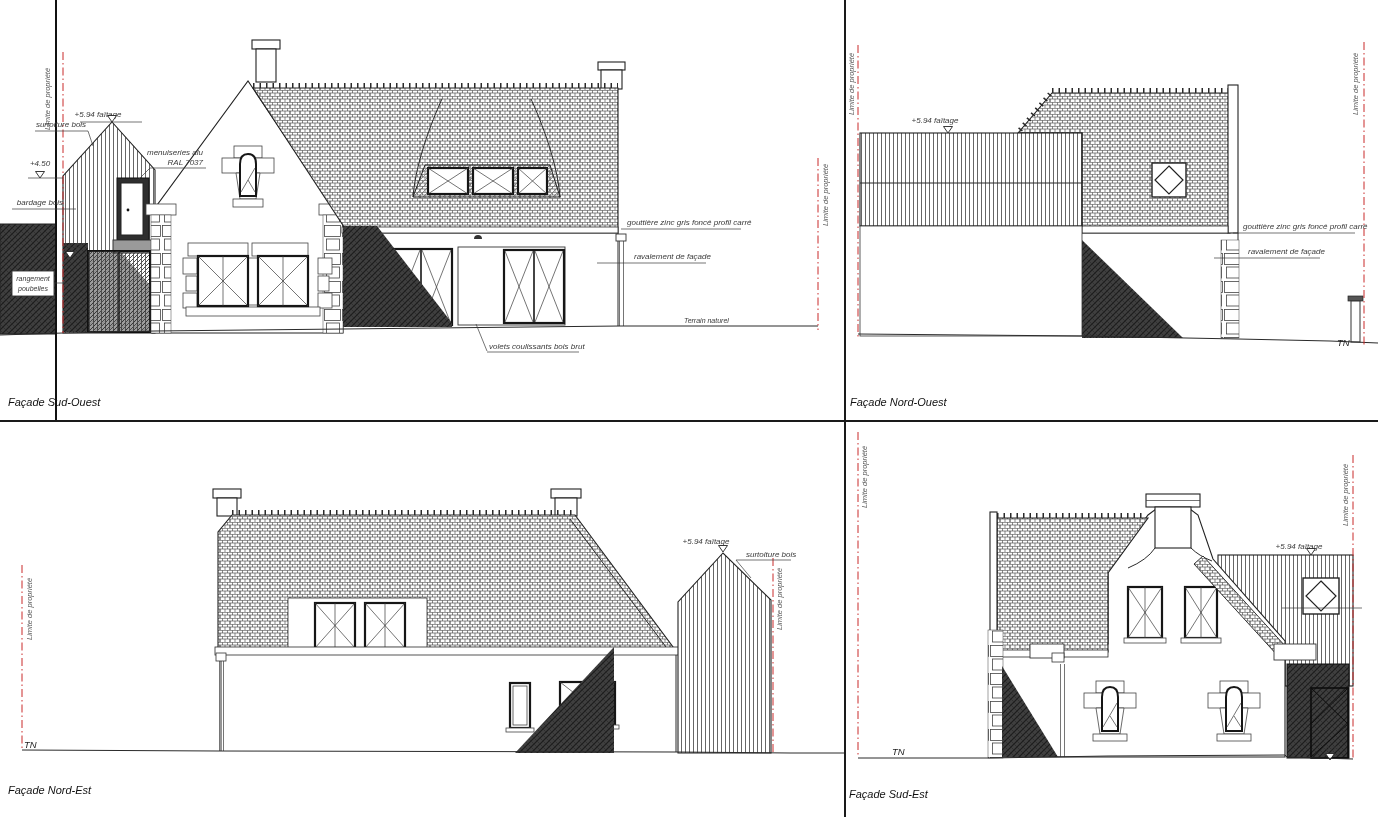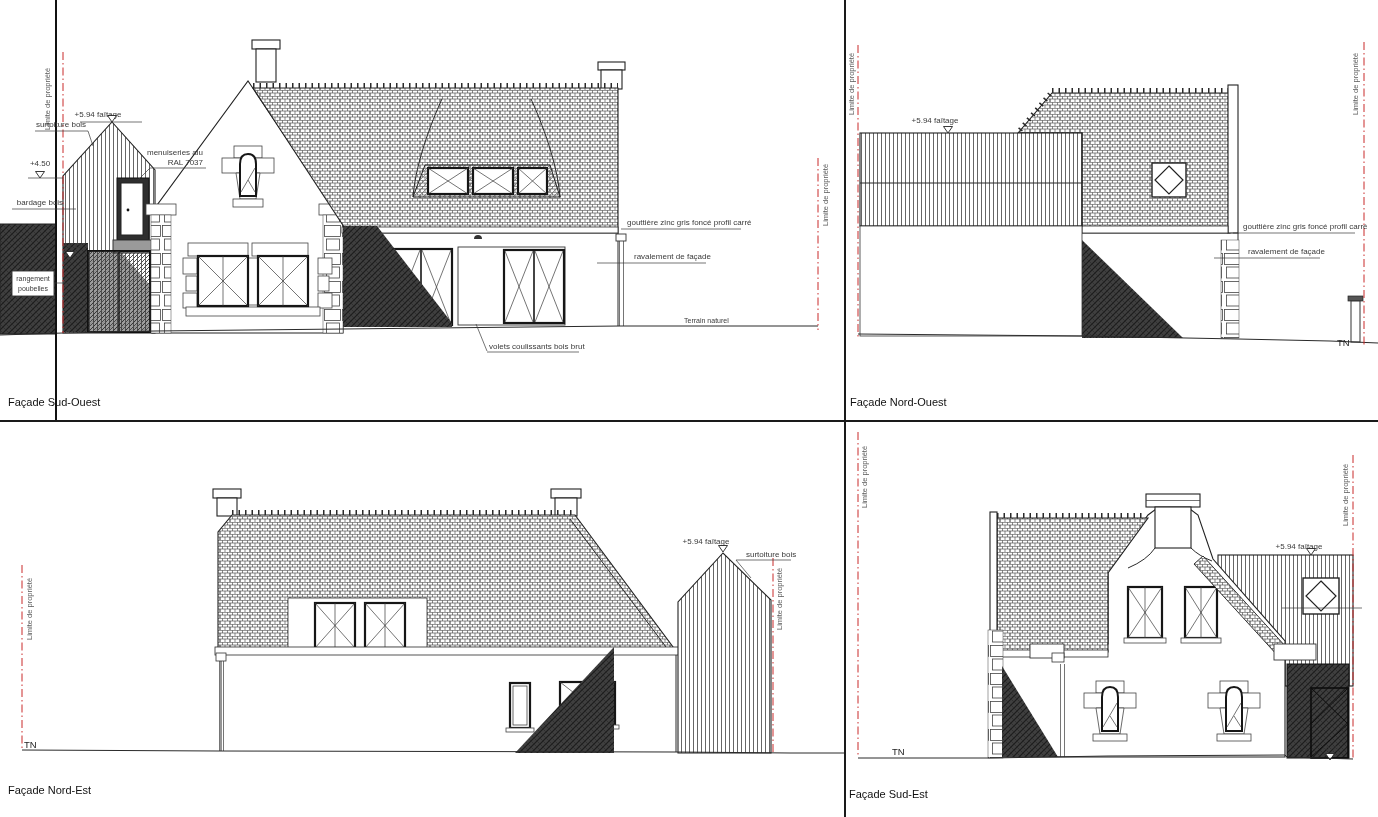--- a/index.html
+++ b/index.html
@@ -1,17 +1,17 @@
 <!DOCTYPE html>
 <html><head>
 <meta charset="utf-8">
 <style>
   html,body{margin:0;padding:0;background:#ffffff;}
   #sheet{position:relative;width:1378px;height:817px;background:#fff;overflow:hidden;
-         font-family:"Liberation Sans", sans-serif;}
+         font-family:"Liberation Sans", sans-serif;font-style:italic;}
   svg{position:absolute;display:block;}
   #tl{left:0;top:0;} #tr{left:845px;top:0;} #bl{left:0;top:421px;} #br{left:845px;top:421px;}
   .vdiv{position:absolute;left:844px;top:0;width:2px;height:817px;background:#1a1a1a;}
   .hdiv{position:absolute;left:0;top:420px;width:1378px;height:2px;background:#1a1a1a;}
   text{font-family:"Liberation Sans", sans-serif;fill:#3a3a3a;}
   .ann{font-size:8px;}
   .ann-sm{font-size:7px;}
   .lim{font-size:7.5px;fill:#5a5a5a;}
   .ttl{font-size:11px;fill:#111;}
   .tn{font-size:9.5px;fill:#222;}

